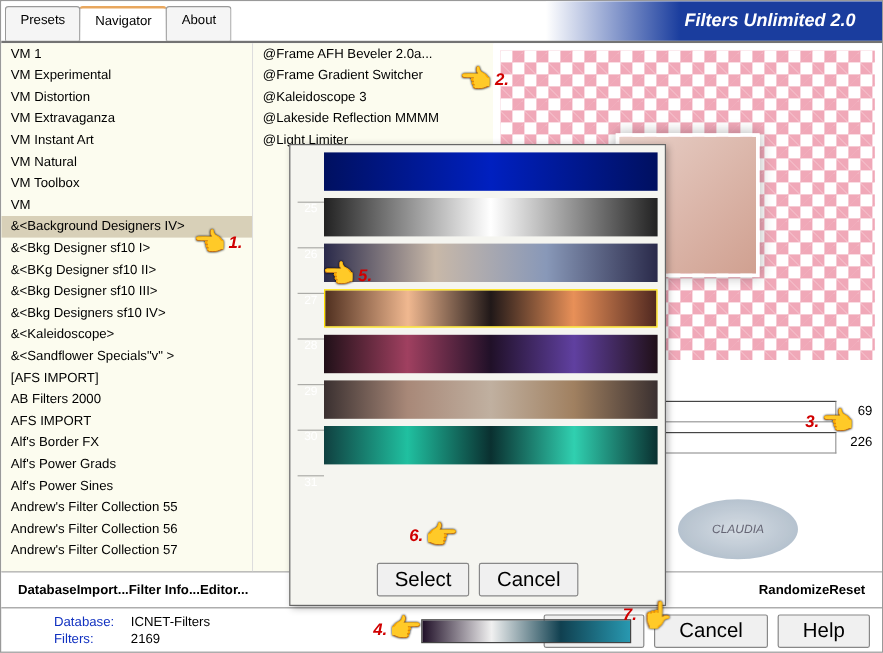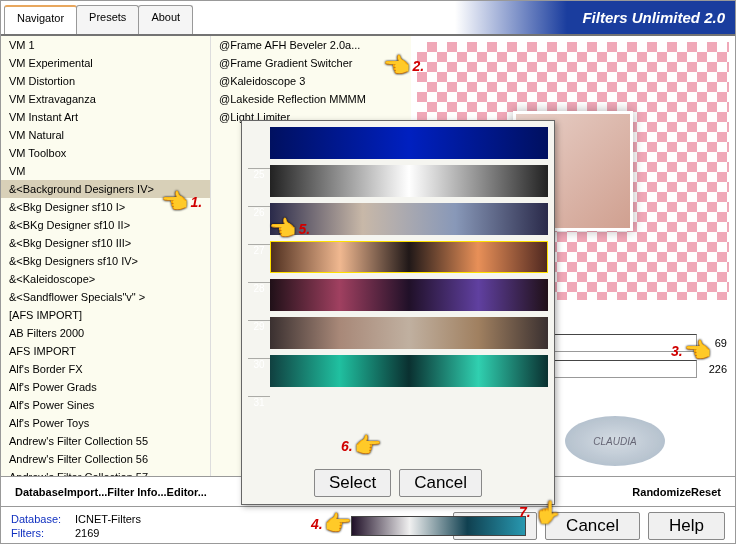--- a/index.html
+++ b/index.html
@@ -2,21 +2,21 @@
 <html><head>
 <meta charset="utf-8">
 <style>
 * { margin: 0; padding: 0; box-sizing: border-box; font-family: Tahoma, Arial, sans-serif; font-size: 11px; }
 body { background: #fff; width: 736px; height: 544px; overflow: hidden; position: relative; border: 1px solid #999; }
 
 .header { height: 33px; background: #fff; display: flex; }
 .tabs { display: flex; padding-left: 3px; padding-top: 4px; }
 .tab { padding: 5px 12px 4px; border: 1px solid #999; border-bottom: none; background: #f5f5f5; cursor: pointer; margin-right: -1px; border-radius: 3px 3px 0 0; }
 .tab.active { background: #fff; border-top: 2px solid #e8a75e; position: relative; z-index: 2; }
-.title-banner { margin-left: auto; width: 280px; background: linear-gradient(to right, #fff 0%, #1a3d9e 40%, #1a3d9e 100%); display: flex; align-items: center; justify-content: flex-end; padding-right: 10px; }
+.title-banner { margin-left: auto; width: 280px; background: linear-gradient(to right, #fff 0%, #1a3d9e 40%, #1a3d9e 100%); display: flex; align-items: center; justify-content: flex-end; padding-right: 22px; }
 .title-banner span { color: #fff; font-weight: bold; font-style: italic; font-size: 15px; }
 
 .main { display: flex; height: 442px; border-top: 2px solid #737373; position: relative; }
 .left-panel { width: 210px; border-right: 1px solid #ddd; overflow-y: scroll; background: #fcfcef; }
 .left-panel::-webkit-scrollbar { width: 16px; }
 .left-panel::-webkit-scrollbar-track { background: #f0f0f0; border-left: 1px solid #ccc; }
 .left-panel::-webkit-scrollbar-thumb { background: #c8c8c8; border: 1px solid #999; }
 .category-item { padding: 3px 8px; cursor: pointer; white-space: nowrap; }
 .category-item.selected { background: #d8d0b8; }
 
@@ -62,36 +62,36 @@
 .popup-buttons { display: flex; justify-content: center; gap: 8px; padding: 8px; }
 .btn { padding: 3px 14px; border: 1px solid #888; background: #f0f0f0; cursor: pointer; font-size: 17px; border-radius: 2px; }
 
 .toolbar { height: 30px; border-top: 1px solid #999; display: flex; align-items: center; padding: 0 14px; background: #fff; }
 .toolbar .spacer { flex: 1; }
 .tool-btn { font-weight: bold; cursor: pointer; }
 
 .footer { height: 38px; border-top: 1px solid #999; display: flex; align-items: center; padding: 0 10px; position: relative; }
 .footer-info { display: flex; flex-direction: column; gap: 2px; }
 .footer-info div { display: flex; gap: 6px; }
-.footer-info .lbl { color: #1030c0; width: 58px; }
+.footer-info .lbl { color: #1030c0; width: 58px; margin-left: 34px; }
 .footer-grad { position: absolute; left: 350px; width: 175px; height: 20px; background: linear-gradient(to right, #201028, #f0f0f0, #104050, #2898b0); border: 1px solid #444; cursor: pointer; }
 .footer-buttons { margin-left: auto; display: flex; gap: 8px; }
 
 
 .pointer { position: absolute; z-index: 50; display: flex; align-items: center; gap: 2px; pointer-events: none; }
 .hand { font-size: 22px; filter: drop-shadow(0 0 1px #000); }
 .pnum { color: #d00000; font-weight: bold; font-size: 14px; font-style: italic; }
 </style>
 </head>
 <body>
 
 <div class="header">
   <div class="tabs">
+    <div class="tab">Presets</div>
     <div class="tab active">Navigator</div>
-    <div class="tab">Presets</div>
     <div class="tab">About</div>
   </div>
   <div class="title-banner">
     <span>Filters Unlimited 2.0</span>
   </div>
 </div>
 
 <div class="main">
   <div class="left-panel" id="cat-list">
       <div class="category-item">VM 1</div>
@@ -108,21 +108,20 @@
       <div class="category-item">&amp;&lt;Bkg Designer sf10 III&gt;</div>
       <div class="category-item">&amp;&lt;Bkg Designers sf10 IV&gt;</div>
       <div class="category-item">&amp;&lt;Kaleidoscope&gt;</div>
       <div class="category-item">&amp;&lt;Sandflower Specials"v" &gt;</div>
       <div class="category-item">[AFS IMPORT]</div>
       <div class="category-item">AB Filters 2000</div>
       <div class="category-item">AFS IMPORT</div>
       <div class="category-item">Alf's Border FX</div>
       <div class="category-item">Alf's Power Grads</div>
       <div class="category-item">Alf's Power Sines</div>
-      <div class="category-item">Alf's Power Toys</div>
       <div class="category-item">Andrew's Filter Collection 55</div>
       <div class="category-item">Andrew's Filter Collection 56</div>
       <div class="category-item">Andrew's Filter Collection 57</div>
     </div>
   <div class="mid-panel" id="filter-list">
       <div class="filter-item">@Frame AFH Beveler 2.0a...</div>
       <div class="filter-item">@Frame Gradient Switcher</div>
       <div class="filter-item">@Kaleidoscope 3</div>
       <div class="filter-item">@Lakeside Reflection MMMM</div>
       <div class="filter-item">@Light Limiter</div>

